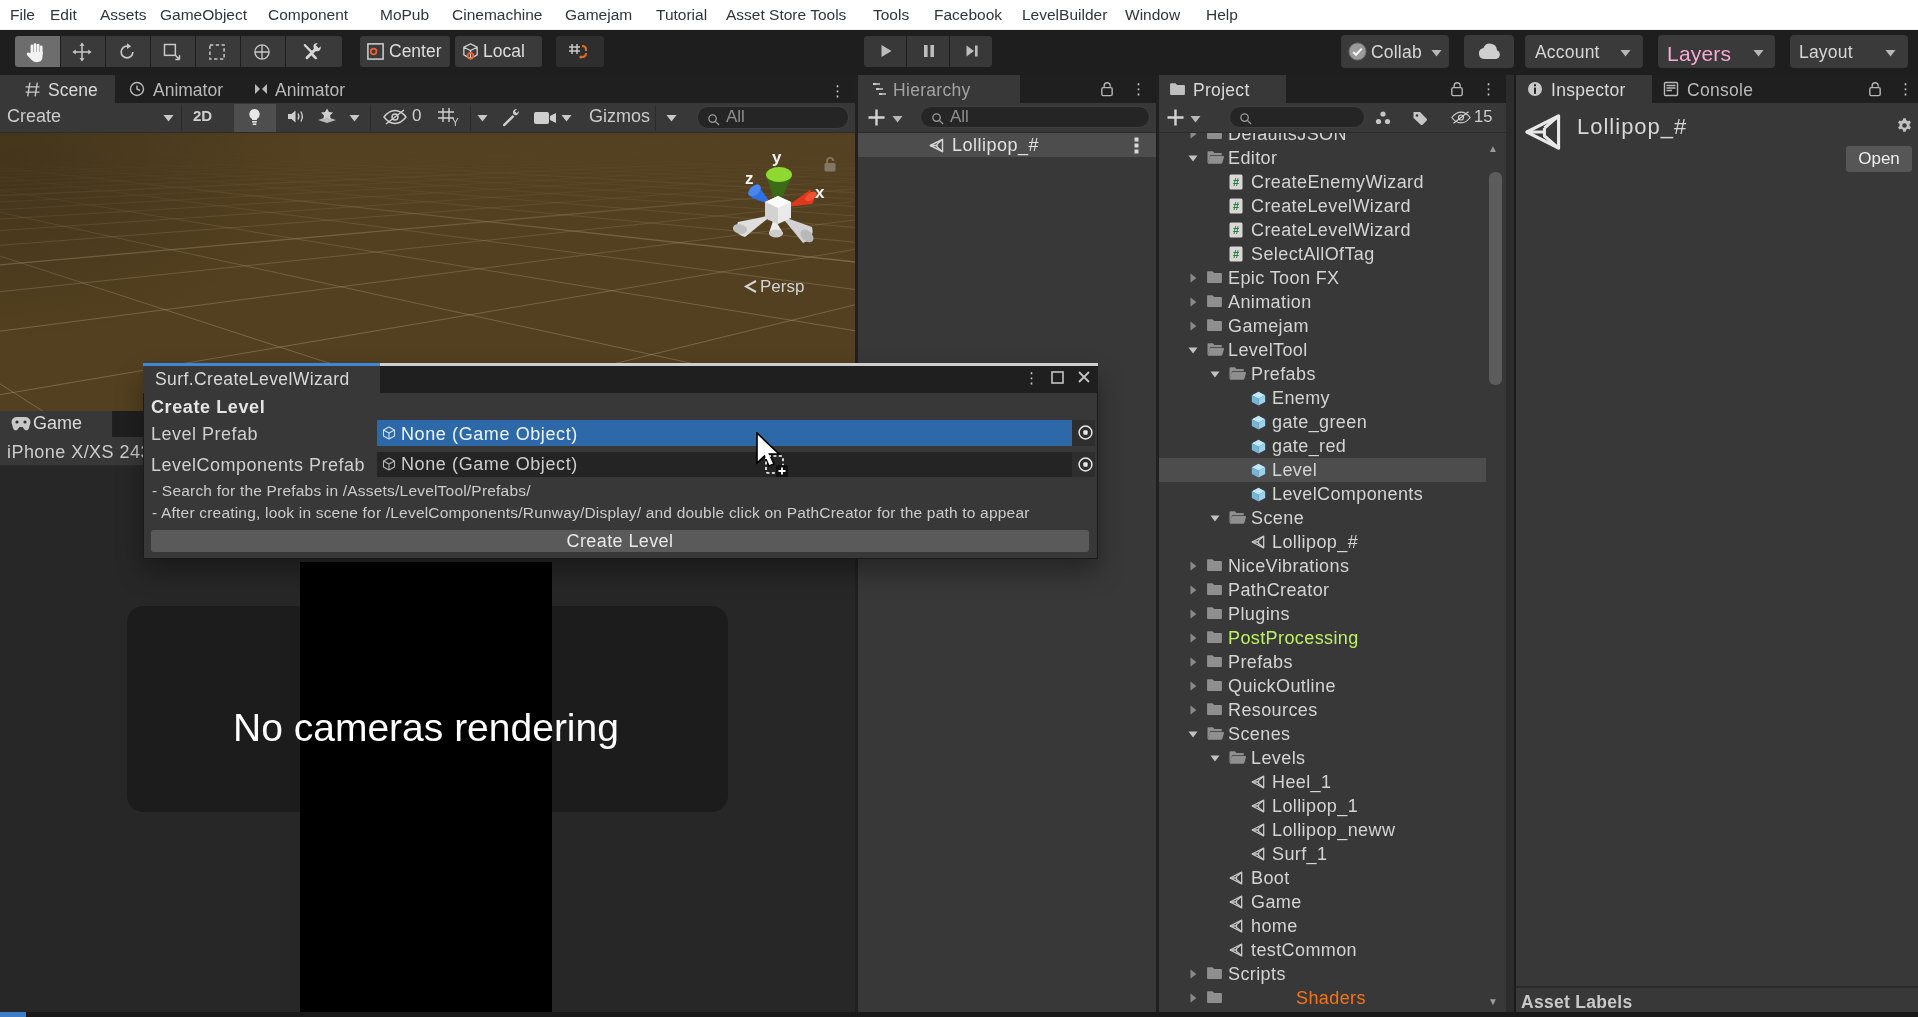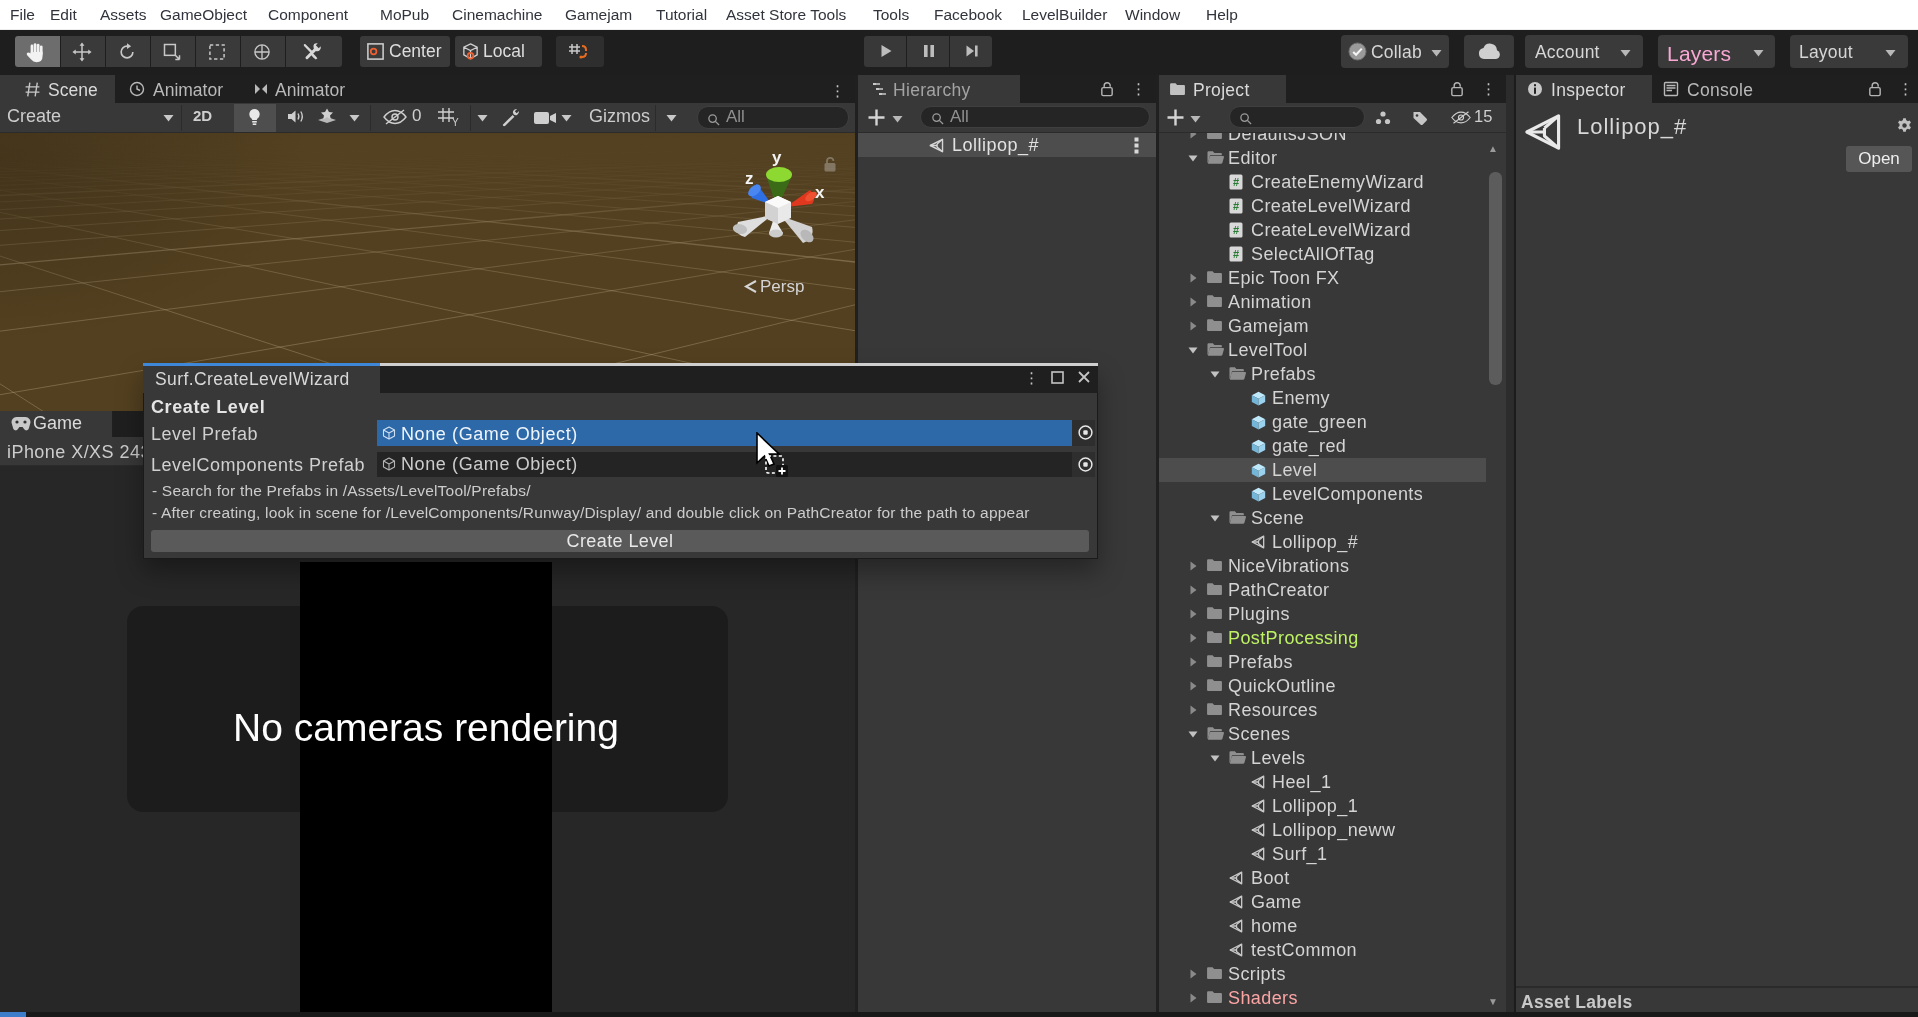--- a/index.html
+++ b/index.html
@@ -953,21 +953,21 @@
 <div style="position:absolute;left:1187px;top:992px">
         <svg width="12" height="12" viewBox="0 0 12 12" style="display:block">
           <path fill="#8a8a8a" d="M3.5 1.5 L9.5 6 L3.5 10.5 Z"></path>
         </svg>
       </div>
 <div style="position:absolute;left:1206px;top:990px">
         <svg width="17" height="15" viewBox="0 0 16 14" style="display:block">
           <path fill="#8f8f8f" d="M1 2.2 Q1 1.2 2 1.2 h4.2 l1.4 1.6 h6.4 q1 0 1 1 v7.4 q0 1 -1 1 H2 q-1 0 -1 -1 Z"></path>
         </svg>
       </div>
-<div style="position:absolute;left:1228px;top:986px;height:24px;line-height:24px;font-size:18px;letter-spacing:.4px;color:#fca5a5;white-space:nowrap">Shaders</div>
+<div style="position:absolute;left:1296px;top:986px;height:24px;line-height:24px;font-size:18px;letter-spacing:.4px;color:#f97316;white-space:nowrap">Shaders</div>
 </div>
 </div>
 
 <div class="abs" style="left:1488px;top:143px;color:#9a9a9a;font-size:10px">▲</div>
 <div class="abs" style="left:1489px;top:172px;width:13px;height:213px;background:#5c5c5c;border-radius:6px"></div>
 <div class="abs" style="left:1488px;top:996px;color:#9a9a9a;font-size:10px">▼</div>
 
 <div class="abs" style="left:855px;top:75px;width:3px;height:937px;background:#202020"></div>
 <div class="abs" style="left:1156px;top:75px;width:3px;height:937px;background:#202020"></div>
 <div class="abs" style="left:1506px;top:75px;width:10px;height:937px;background:#2c2c2c"></div>

